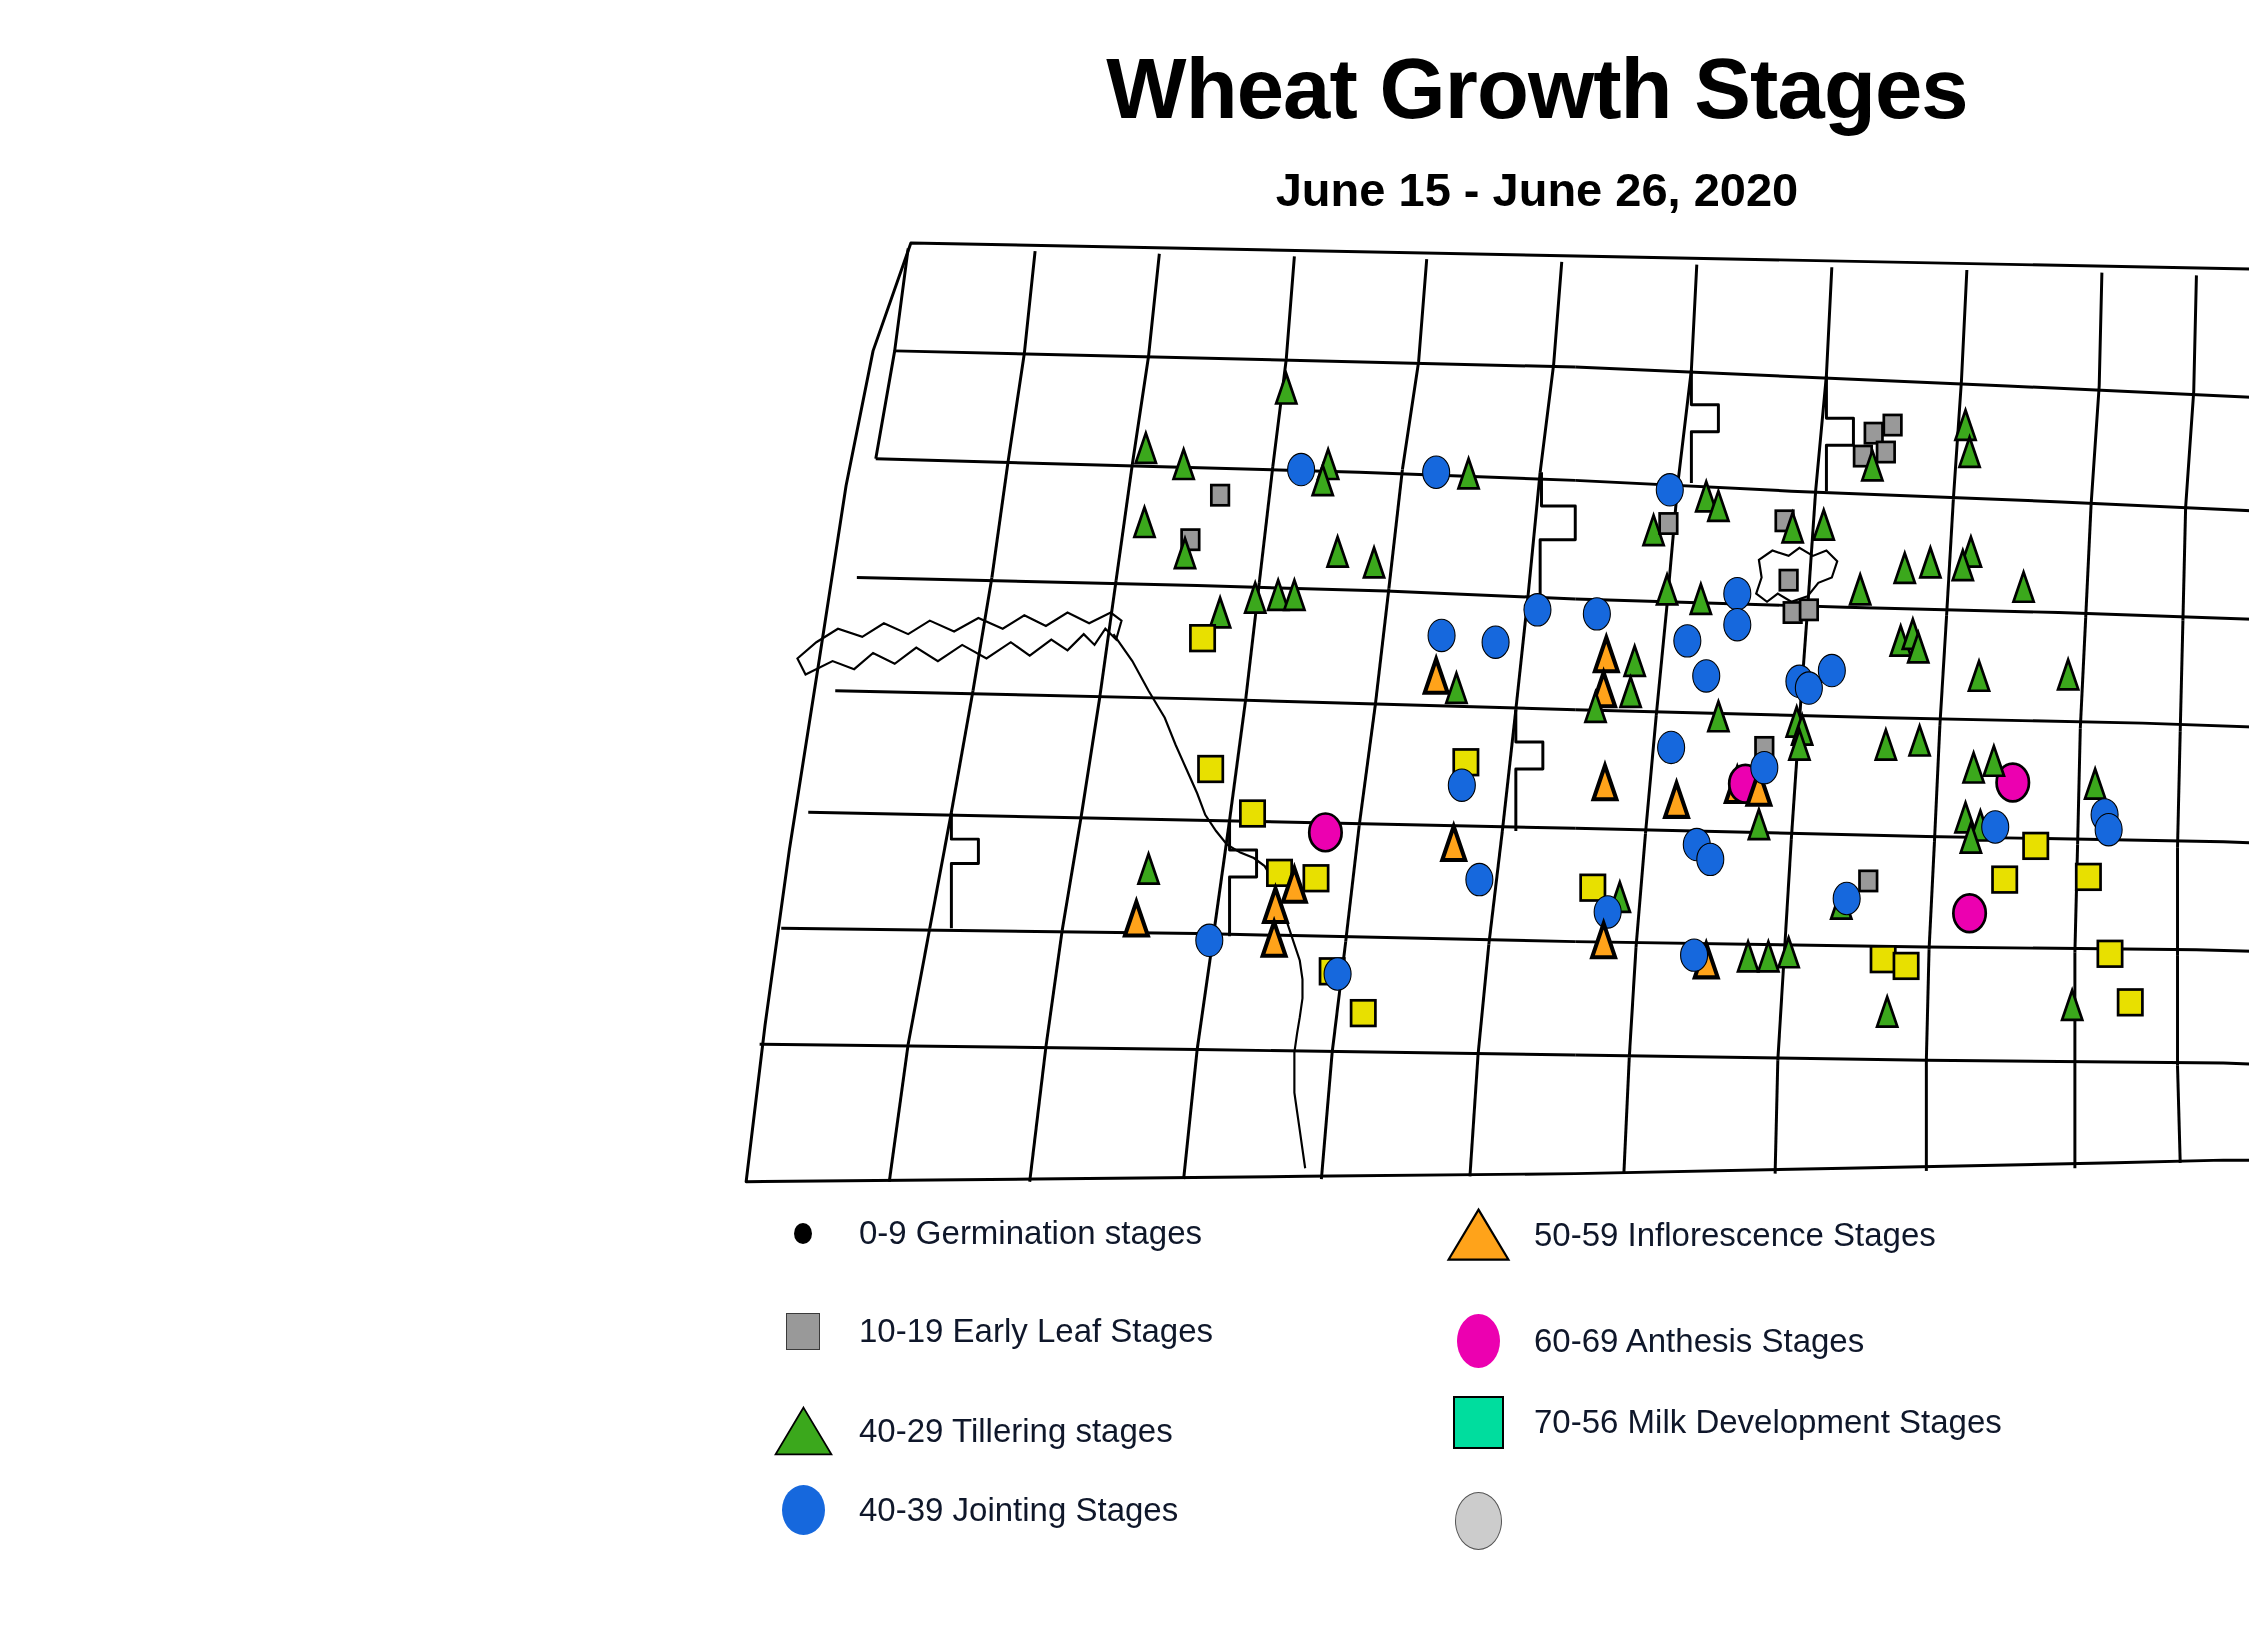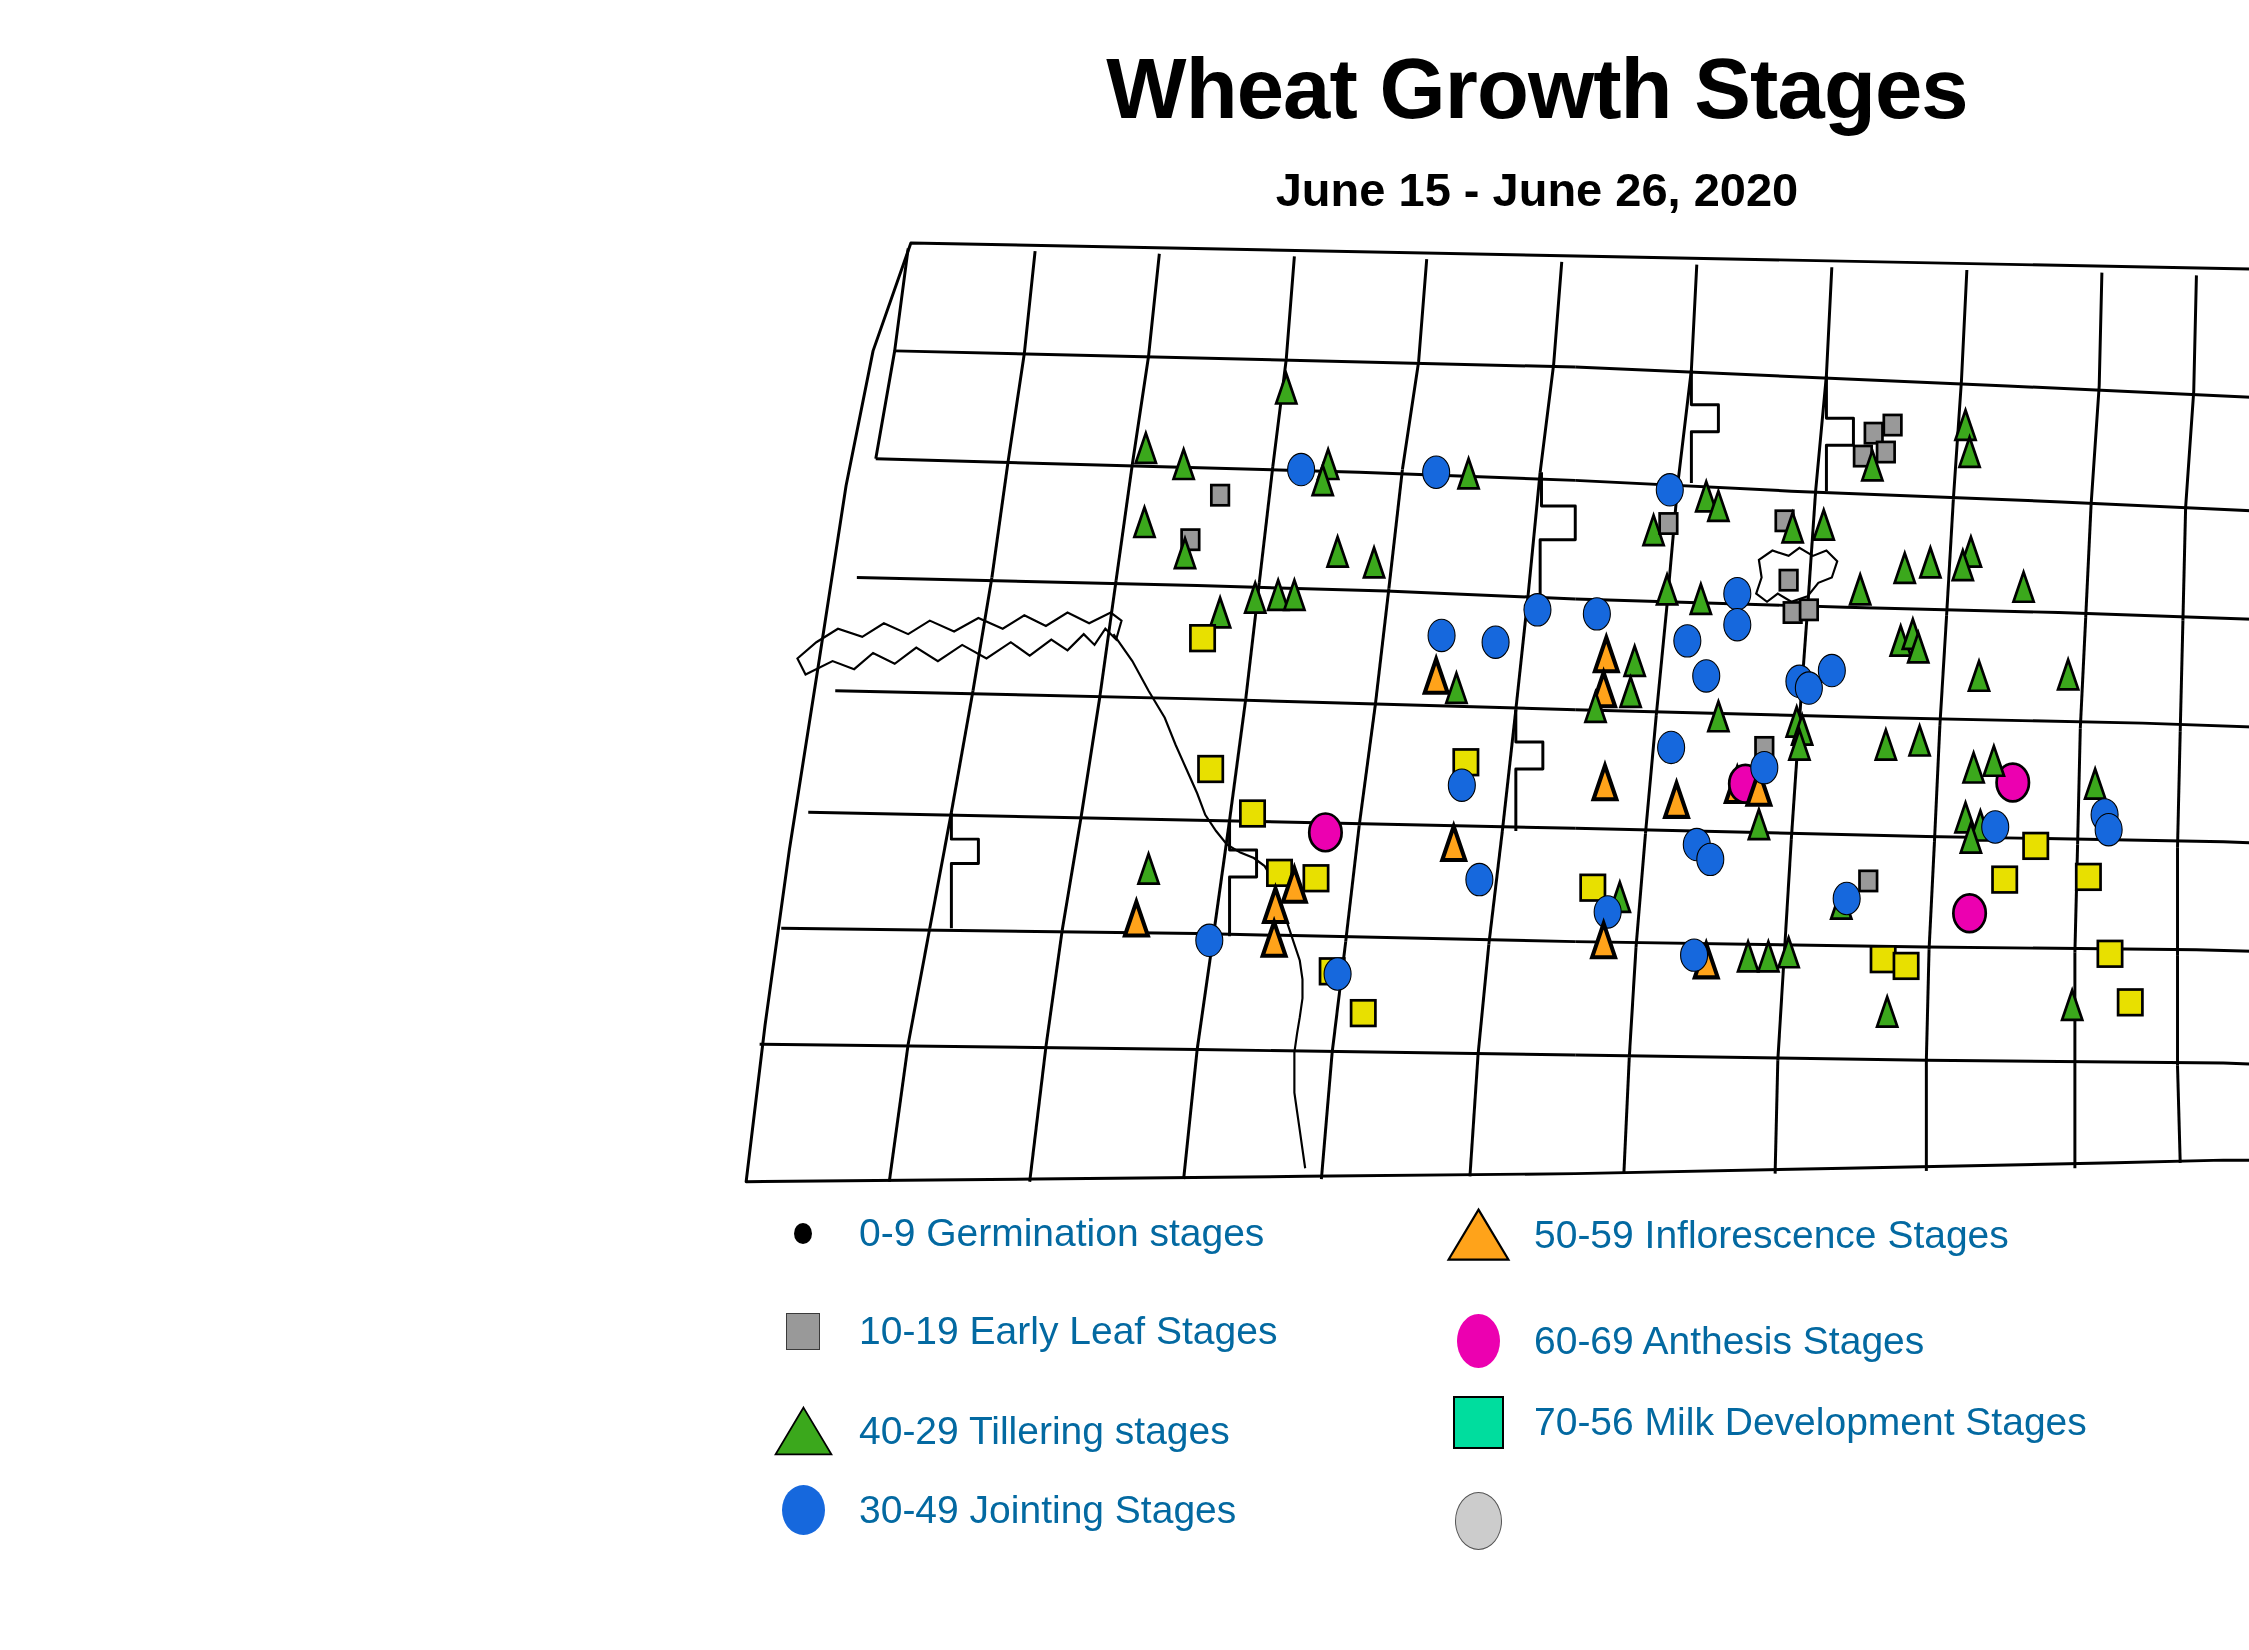--- a/index.html
+++ b/index.html
@@ -27,21 +27,21 @@
   #legend-col-right{ left:675px; }
 
   .legend-row{ position:absolute; left:0; width:765px; height:90px; }
   .legend-swatch-wrap{
     position:absolute; left:0; top:0; width:94px; height:90px;
     display:flex; align-items:center; justify-content:center;
   }
   .legend-label{
     position:absolute; left:103px; top:0; height:90px;
     display:flex; align-items:center;
-    font-size:39px; color:#0369a1; white-space:nowrap;
+    font-size:33px; color:#0f172a; white-space:nowrap;
     font-family:"Liberation Sans", sans-serif;
   }
 
   
   .sw-dot-black{ width:18px;height:21px;border-radius:50%;background:#000; }
   .sw-square-gray{ width:32px;height:35px;background:#999999;border:1.3px solid #3a3a3a; }
   .sw-ellipse-blue{ width:43px;height:50px;border-radius:50%;background:#1668dd; }
   .sw-ellipse-magenta{ width:43px;height:54px;border-radius:50%;background:#ec00b0; }
   .sw-square-teal{ width:47px;height:49px;background:#00dd9e;border:2.7px solid #000; }
   .sw-ellipse-lgray{ width:45px;height:56px;border-radius:50%;background:#cccccc;border:1.3px solid #555; }
@@ -343,21 +343,21 @@
         <svg width="63" height="54" viewBox="0 0 140 120">
             <polygon points="70,8 132,112 8,112" fill="#3ba81c" stroke="#000" stroke-width="4"></polygon>
           </svg>
       </div>
       <div class="legend-label">40-29 Tillering stages</div>
     </div>
     <div class="legend-row" style="top:277px;">
       <div class="legend-swatch-wrap">
           <div class="sw-ellipse-blue"></div>
         </div>
-      <div class="legend-label">30-49 Jointing Stages</div>
+      <div class="legend-label">40-39 Jointing Stages</div>
     </div>
   </div>
 
   <div class="legend-col" id="legend-col-right">
     <div class="legend-row" style="top:1.8px;">
       <div class="legend-swatch-wrap">
         <svg width="67" height="58" viewBox="0 0 150 130">
             <polygon points="75,8 142,120 8,120" fill="#ffa31a" stroke="#000" stroke-width="5"></polygon>
           </svg>
       </div>

